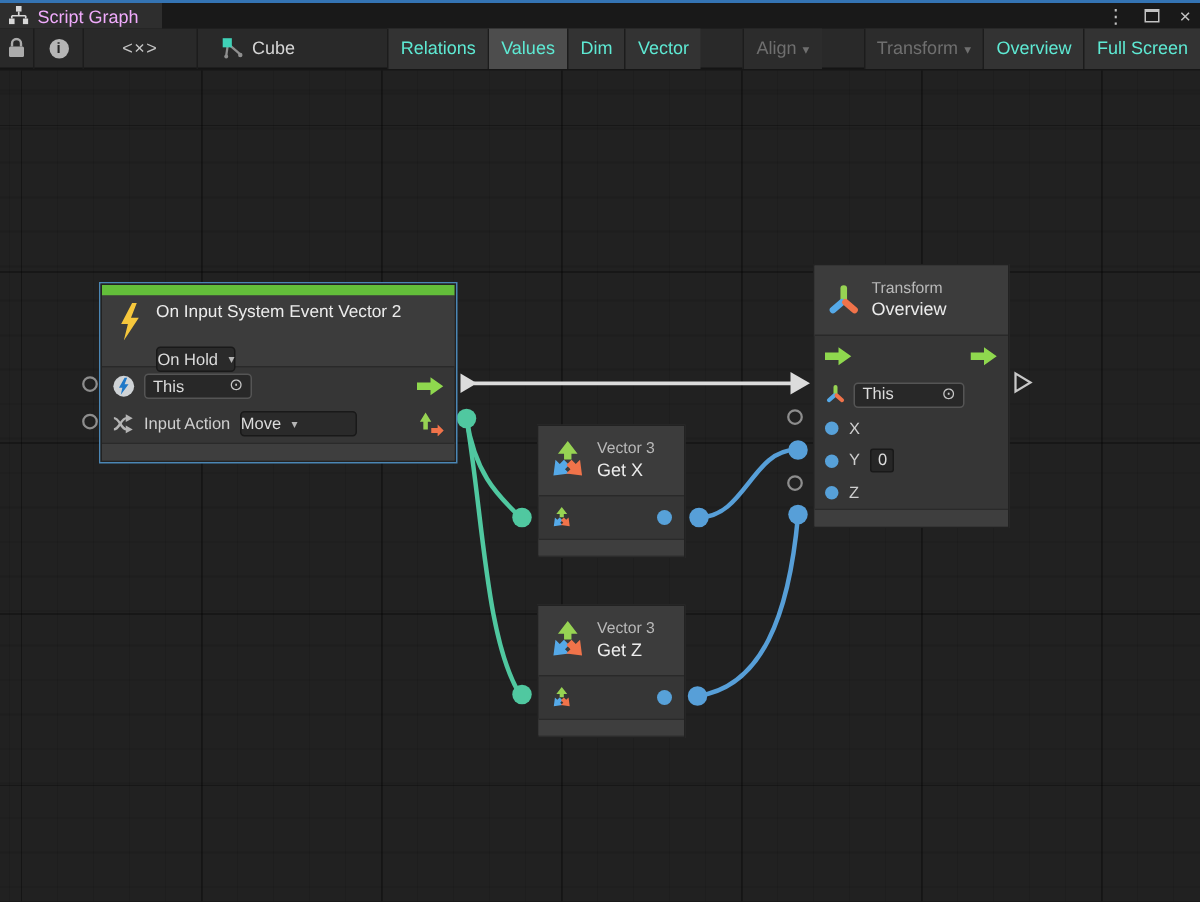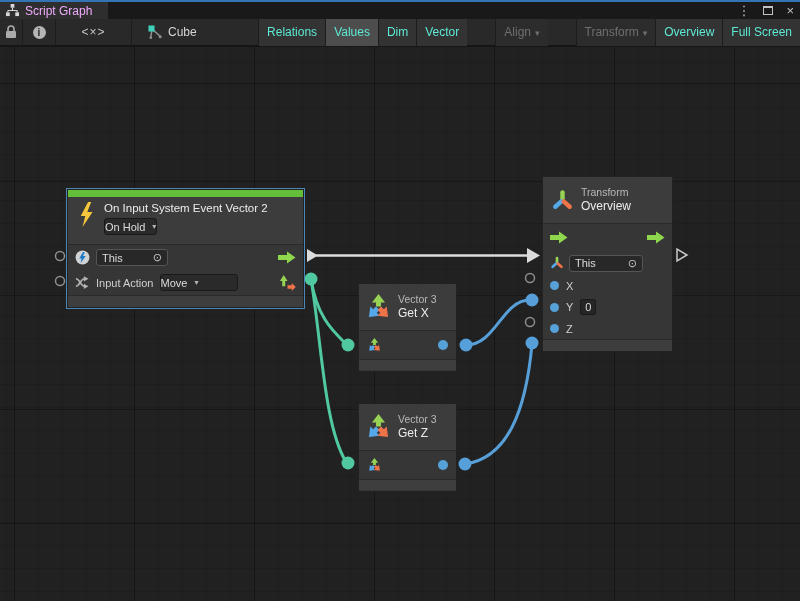--- a/index.html
+++ b/index.html
@@ -54,21 +54,21 @@
   .node .ftr{ background:#3e3e3e; border-top:1px solid #2a2a2a; }
   .hdr{ background:#3c3c3c; border-bottom:1px solid #292929; display:flex; align-items:center; gap:7px; padding:0 8px; }
   .cat{ font-size:10.5px; color:#b9b9b9; line-height:13px; }
   .ttl{ font-size:12px; color:#ececec; line-height:15px; }
 
   .event-node{ left:67px; top:189px; width:237px; height:119px;
                box-shadow:0 0 0 1px #4b86b4; border-color:#2f5h70; }
   .evt-strip{ height:7px; background:#63be3a; }
   .evt-hdr{ height:48px; background:#3c3c3c; border-bottom:1px solid #292929;
             display:flex; align-items:flex-start; gap:9px; padding:5px 8px 0 10px; }
-  .evt-title{ font-size:11.5px; color:#ececec; margin-bottom:4px; white-space:nowrap; }
+  .evt-title{ font-size:11.5px; color:#ececec; margin-bottom:17px; white-space:nowrap; }
   .dd{ display:inline-flex; align-items:center; background:#2a2a2a; border:1px solid #191919;
        border-radius:3px; height:17px; padding:0 0; color:#dcdcdc; font-size:11px; }
   .dd .caret{ font-size:8px; color:#b5b5b5; margin-left:7px; }
   .row{ display:flex; align-items:center; height:25px; padding:0 7px; gap:6px; }
   .field{ display:flex; align-items:center; background:#282828; border:1px solid #555;
           border-radius:3px; height:17px; padding:0 5px; color:#dcdcdc; width:72px; }
   .picker{ margin-left:auto; color:#c8c8c8; font-size:11px; line-height:11px; }
   .rowlabel{ color:#cfcfcf; white-space:nowrap; }
   .push{ margin-left:auto; }
   .evt-ftr{ height:12px; }

